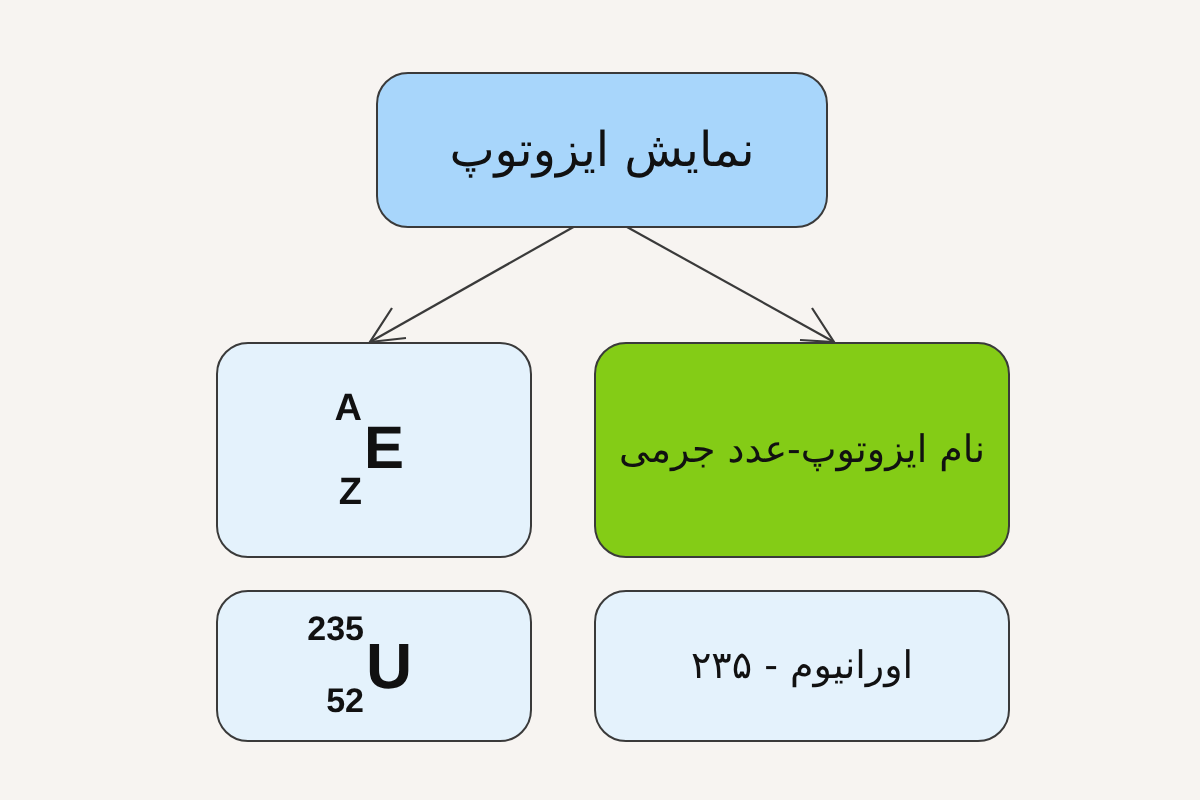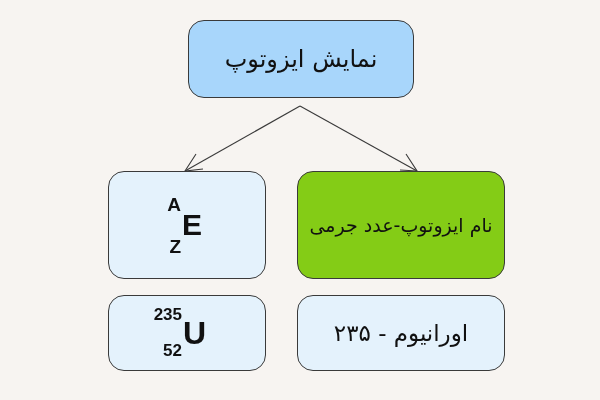--- a/index.html
+++ b/index.html
@@ -1,22 +1,22 @@
 <!DOCTYPE html>
 <html><head>
 <meta charset="utf-8">
 <style>
   html,body{margin:0;padding:0;}
   body{width:600px;height:400px;background:#f7f4f1;position:relative;overflow:hidden;font-family:"DejaVu Sans","Liberation Sans",sans-serif;}
   .box{position:absolute;box-sizing:border-box;border:1.3px solid #3a3a3a;border-radius:16px;display:flex;align-items:center;justify-content:center;color:#111;}
-  .top{left:188px;top:20px;width:226px;height:78px;background:#a8d6fb;font-size:24px;direction:rtl;}
+  .top{left:188px;top:36px;width:226px;height:78px;background:#a8d6fb;font-size:24px;direction:rtl;}
   .mid-left{left:108px;top:171px;width:158px;height:108px;background:#e4f2fc;}
   .mid-right{left:297px;top:171px;width:208px;height:108px;background:#84cc16;font-size:19px;direction:rtl;}
   .bot-left{left:108px;top:295px;width:158px;height:76px;background:#e4f2fc;}
-  .bot-right{left:297px;top:295px;width:208px;height:76px;background:#e4f2fc;font-size:23px;direction:rtl;}
+  .bot-right{left:297px;top:295px;width:208px;height:76px;background:#e4f2fc;font-size:19px;direction:rtl;}
   .nuclide{position:relative;font-family:"Liberation Sans","DejaVu Sans",sans-serif;font-weight:bold;}
   .sym{position:absolute;}
   .sup,.sub{position:absolute;text-align:right;}
   svg.arrows{position:absolute;left:0;top:0;}
 </style>
 </head>
 <body>
 
 <svg class="arrows" width="600" height="400">
   <g stroke="#3a3a3a" stroke-width="1.1" fill="none">

